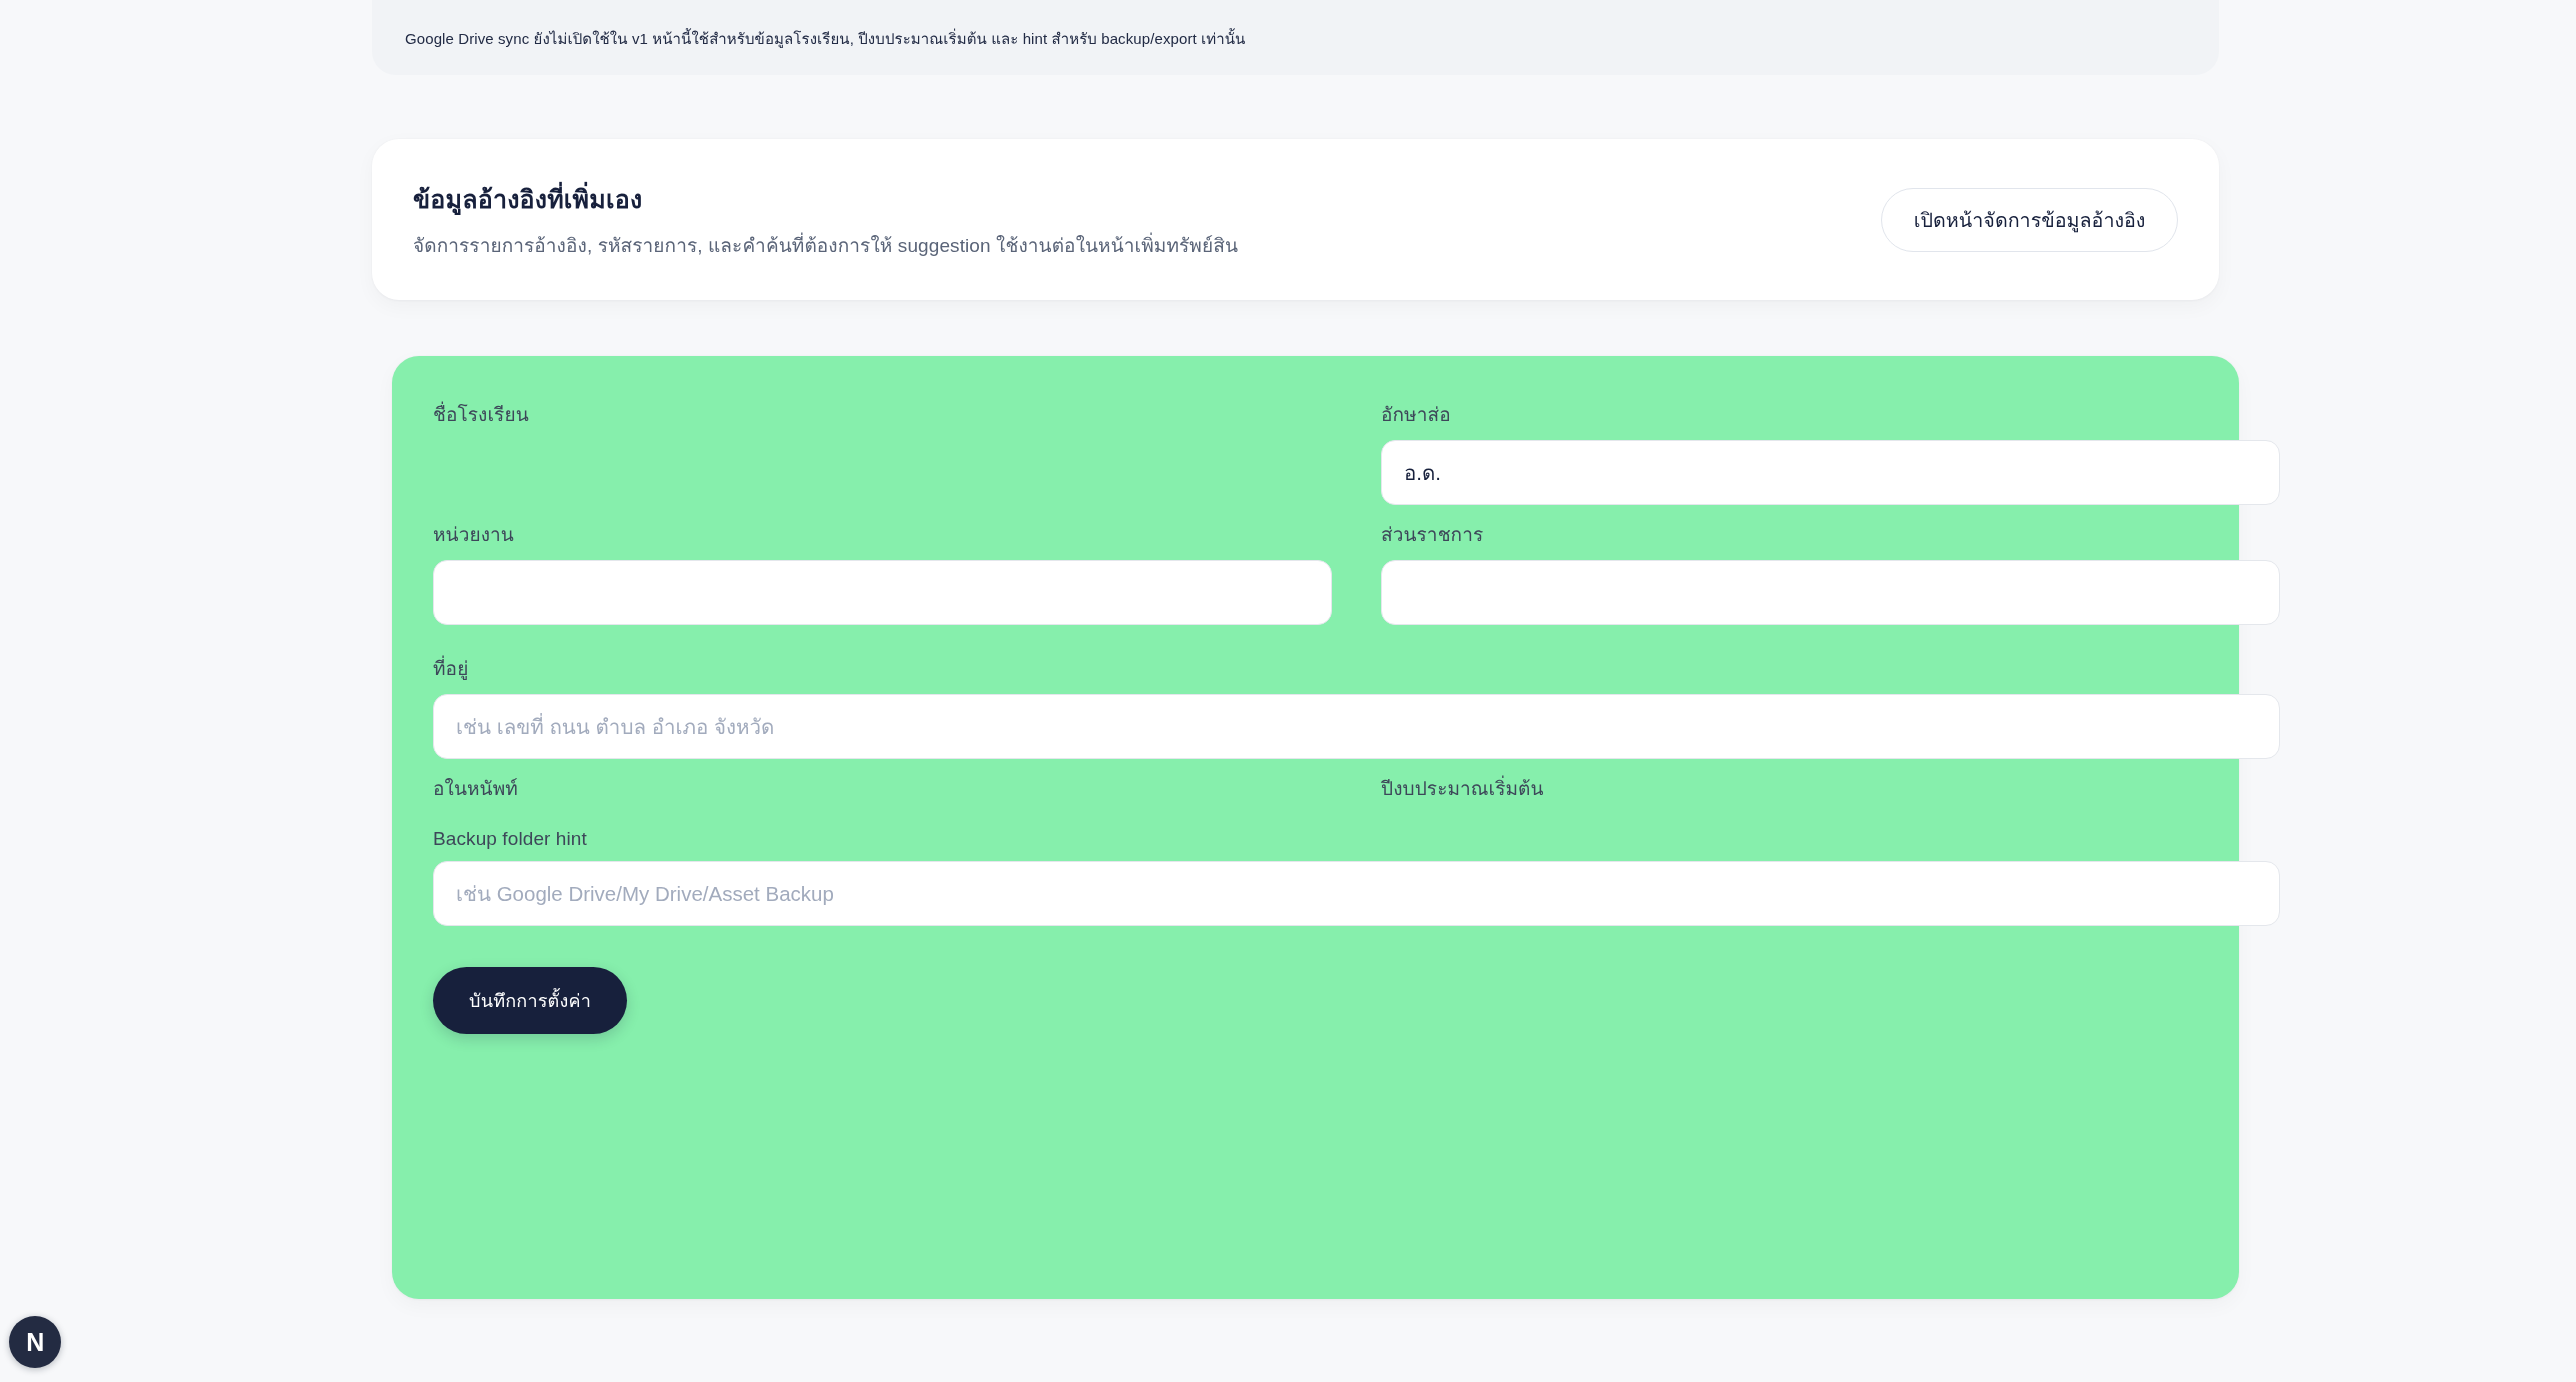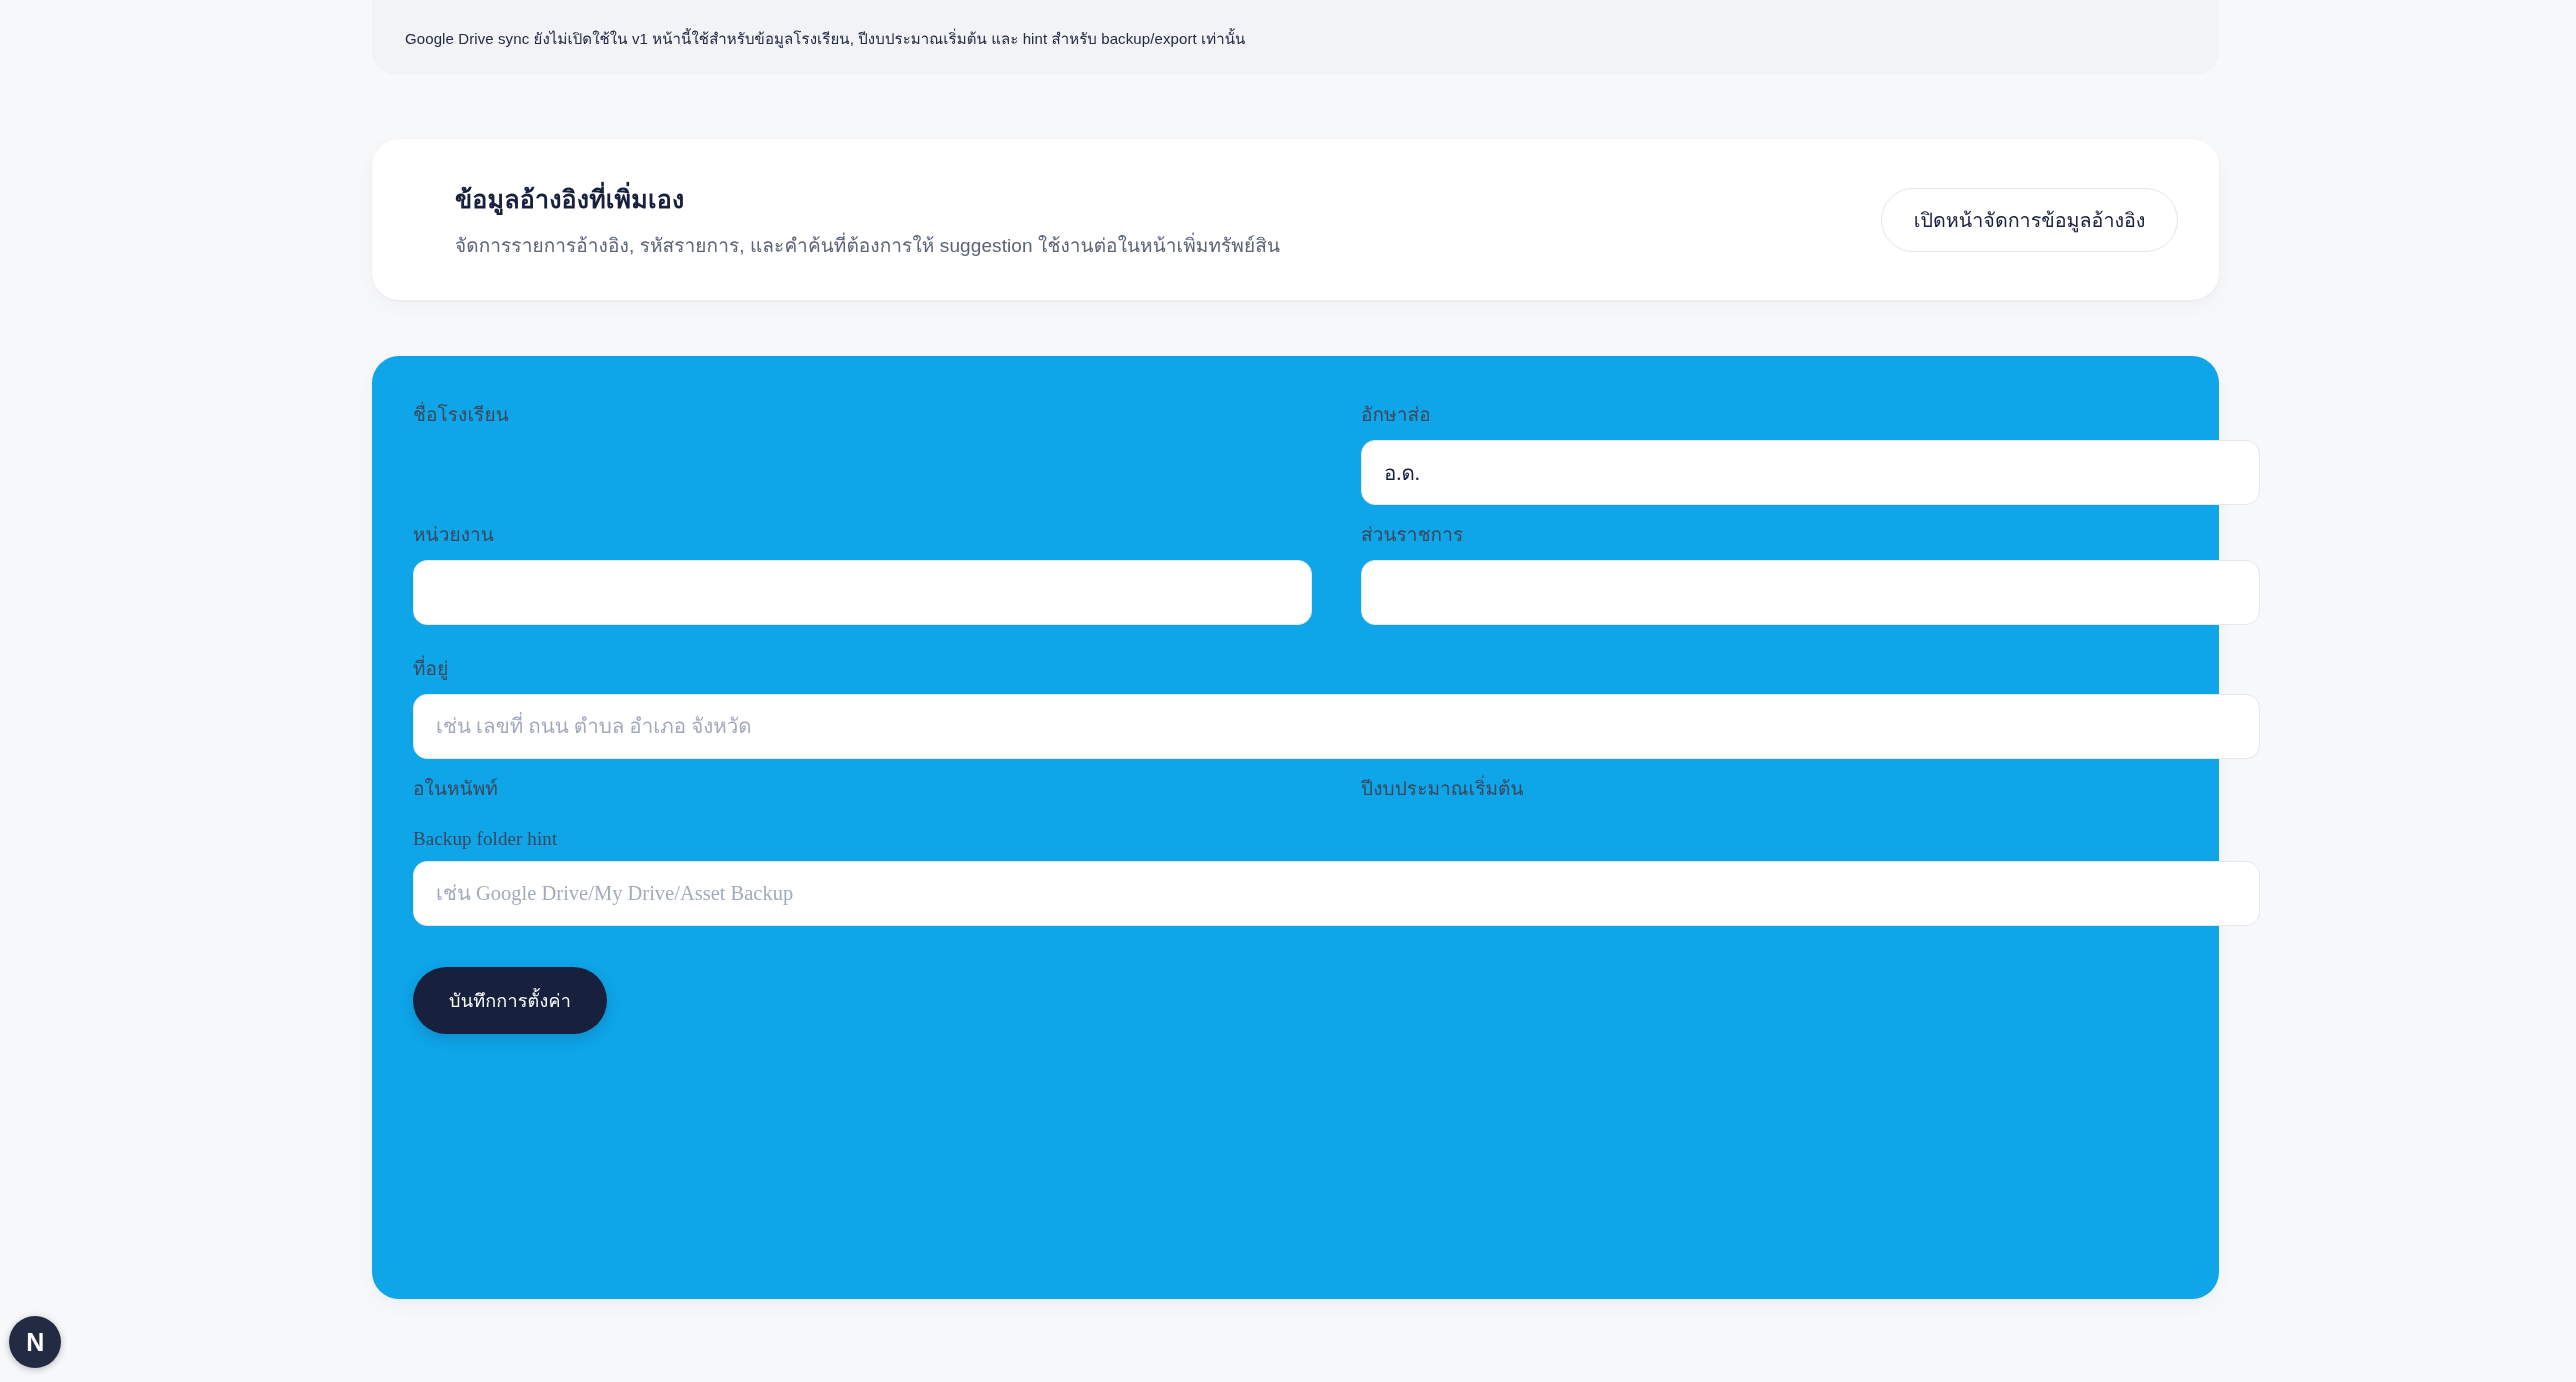--- a/index.html
+++ b/index.html
@@ -53,21 +53,21 @@
     width: 1847px;
     height: 161px;
     background: #ffffff;
     border-radius: 27px;
     box-shadow: 0 0.8px 2.4px rgba(16,24,40,.04), 0 6.3px 20.5px rgba(16,24,40,.035);
     display: flex;
     align-items: center;
     justify-content: space-between;
     padding: 0 41px;
   }
-  .ref-texts { display: flex; flex-direction: column; gap: 11px; margin-left: 42px; }
+  .ref-texts { display: flex; flex-direction: column; gap: 11px; }
   .ref-title {
     font-size: 25px;
     font-weight: 700;
     color: #17203c;
     letter-spacing: 0.2px;
   }
   .ref-sub {
     font-size: 19px;
     color: #5a6478;
     letter-spacing: 0.1px;
@@ -80,29 +80,28 @@
     font-family: inherit;
     border-radius: 786px;
     padding: 15px 31.5px;
     cursor: pointer;
     white-space: nowrap;
   }
 
   
   .form-card {
     position: absolute;
-    left: 372px;
+    left: 392px;
     top: 356px;
     width: 1847px;
     height: 943px;
-    background: #0ea5e9;
+    background: #86efac;
     border-radius: 27px;
     box-shadow: 0 0.8px 2.4px rgba(16,24,40,.04), 0 6.3px 20.5px rgba(16,24,40,.035);
     padding: 43px 41px;
-    font-family: Liberation Serif, serif;
   }
 
   .grid {
     display: grid;
     grid-template-columns: 899px 899px;
     column-gap: 49px;
     row-gap: 0;
   }
 
   .field { margin-bottom: 14px; }

